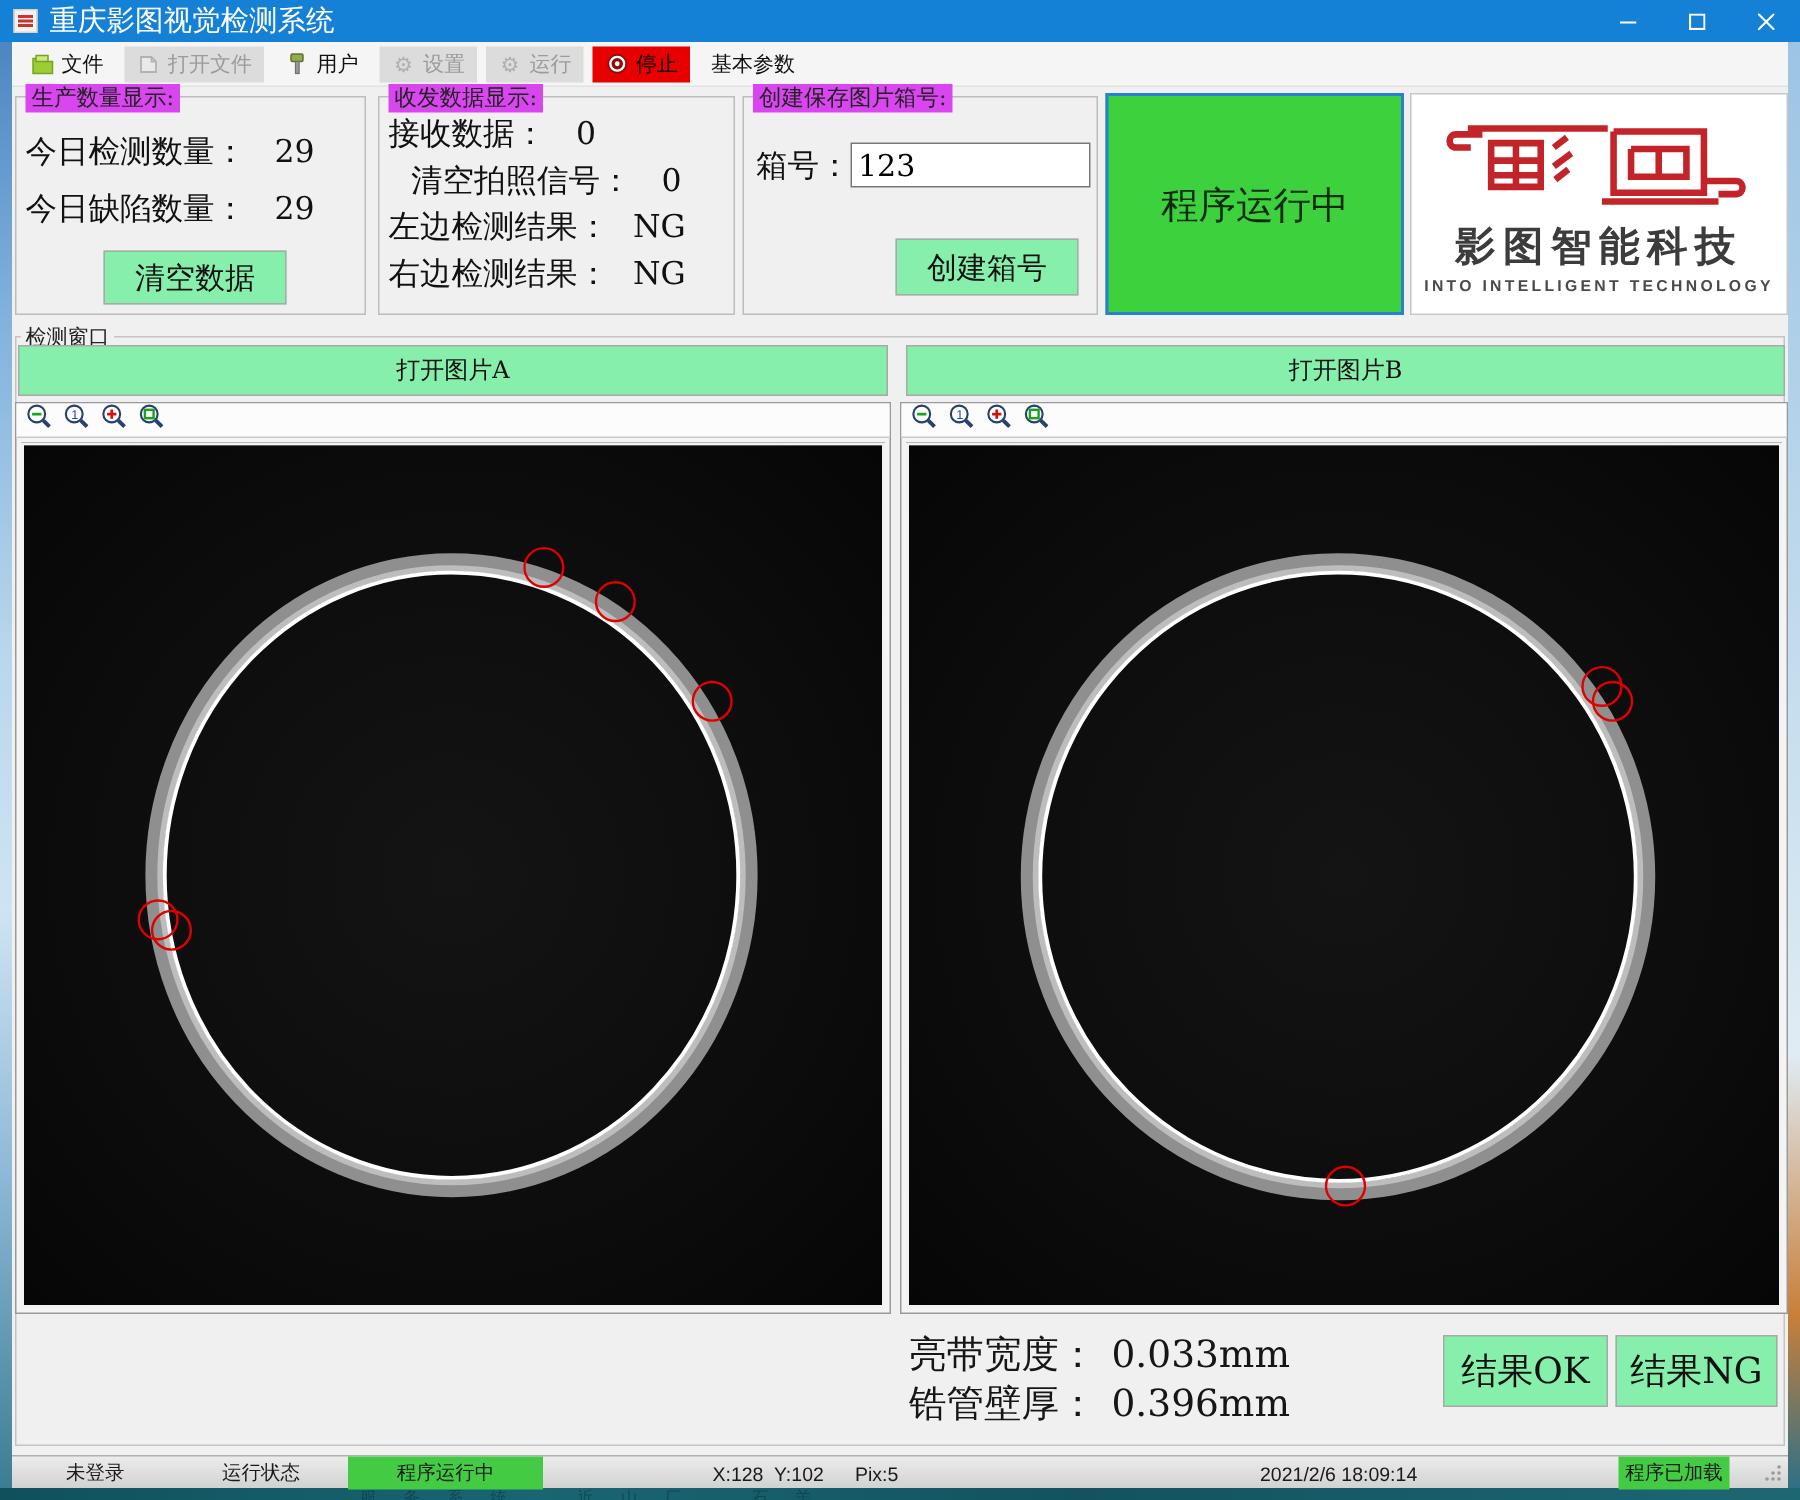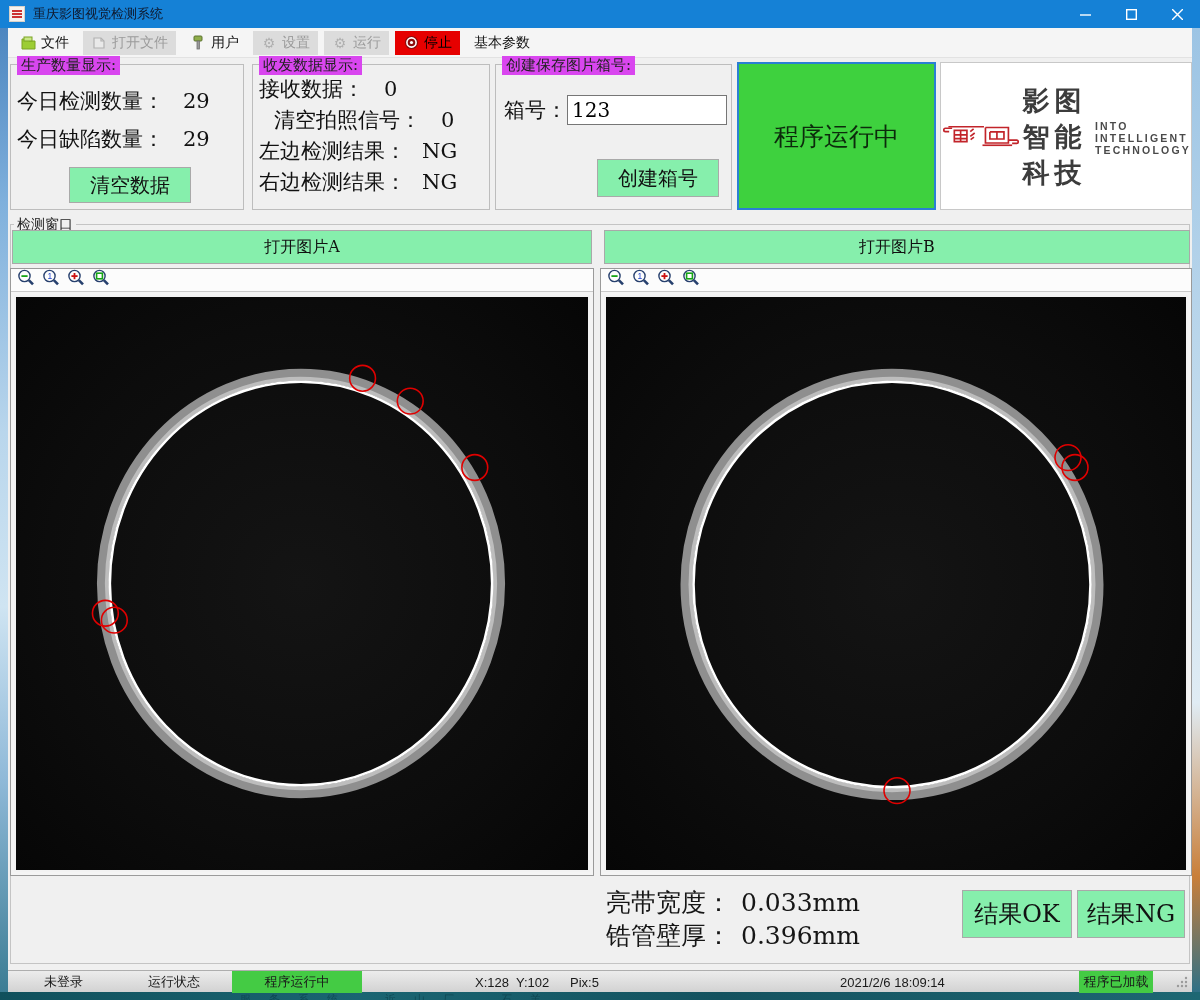--- a/index.html
+++ b/index.html
@@ -15,21 +15,21 @@
     background:linear-gradient(180deg,#9cc4e4 0%,#cfe3f0 55%,#e0ecf4 70%,#c97f3a 88%,#2f7086 100%); }
   #strip-bottom{ left:0; top:992px; width:1200px; height:8px;
     background:linear-gradient(90deg,#10505c,#1a6572 30%,#14525f 60%,#1d6773); color:rgba(5,45,55,.85);
     font-size:11px; line-height:14px; padding-left:240px; letter-spacing:18px; overflow:hidden; }
 
   
   #titlebar { left:0; top:0; width:1200px; height:28px; background:#1581d6; display:flex; align-items:center; }
   #titlebar .app-icon { width:16px; height:16px; margin:0 8px 0 9px; background:#f6f3ef; border:1px solid #d8d2ca;
      display:flex; flex-direction:column; justify-content:space-evenly; padding:2px 2px; }
   #titlebar .app-icon i { display:block; height:2px; background:#c33; }
-  #titlebar .title { color:#0f172a; font-size:13px; }
+  #titlebar .title { color:#ffffff; font-size:19px; }
   #titlebar .win-controls { margin-left:auto; display:flex; height:28px; }
   .win-btn { width:46px; height:28px; display:flex; align-items:center; justify-content:center; }
   .win-btn svg { display:block; }
 
   
   #client { left:8px; top:28px; width:1184px; height:964px; background:#f0f0f0; }
 
   
   #toolbar { left:0; top:0; width:1184px; height:30px; background:#f5f5f5; border-bottom:1px solid #e2e2e2;
              display:flex; align-items:center; gap:6px; padding-left:4px; }
@@ -46,21 +46,21 @@
   .cjk { font-family:"DejaVu Serif","Liberation Serif",serif; color:#111; }
   .row-line { display:flex; align-items:baseline; }
   .btn { background:#86efac; border:1px solid #a9a9a9; display:flex; align-items:center; justify-content:center;
          font-family:"DejaVu Serif","Liberation Serif",serif; color:#111; cursor:default; }
 
   
   #run-banner { background:#3ed13e; border:2px solid #2a7fd4; display:flex; align-items:center; justify-content:center;
                 font-size:25px; font-family:"DejaVu Serif","Liberation Serif",serif; color:#0c2a0c; }
 
   
-  #logo-box { background:#fff; border:1px solid #c8c8c8; display:flex; flex-direction:row; align-items:center; justify-content:center; }
+  #logo-box { background:#fff; border:1px solid #c8c8c8; display:flex; flex-direction:column; align-items:center; justify-content:center; }
   #logo-name { font-size:27px; font-weight:bold; color:#3c3c3c; letter-spacing:5px; margin-top:2px; }
   #logo-sub  { font-size:10.5px; color:#4a4a4a; letter-spacing:2.2px; font-weight:bold; margin-top:3px; }
 
   
   #detect-border { left:2px; top:196px; width:1180px; height:740px; border:1px solid #c4c4c4; }
   #detect-legend { left:6px; top:188px; background:#f0f0f0; padding:0 3px; font-size:14px; color:#222; }
 
   .open-btn { font-size:16px; }
 
   .viewer { border:1px solid #9a9a9a; background:#f4f4f4; }

